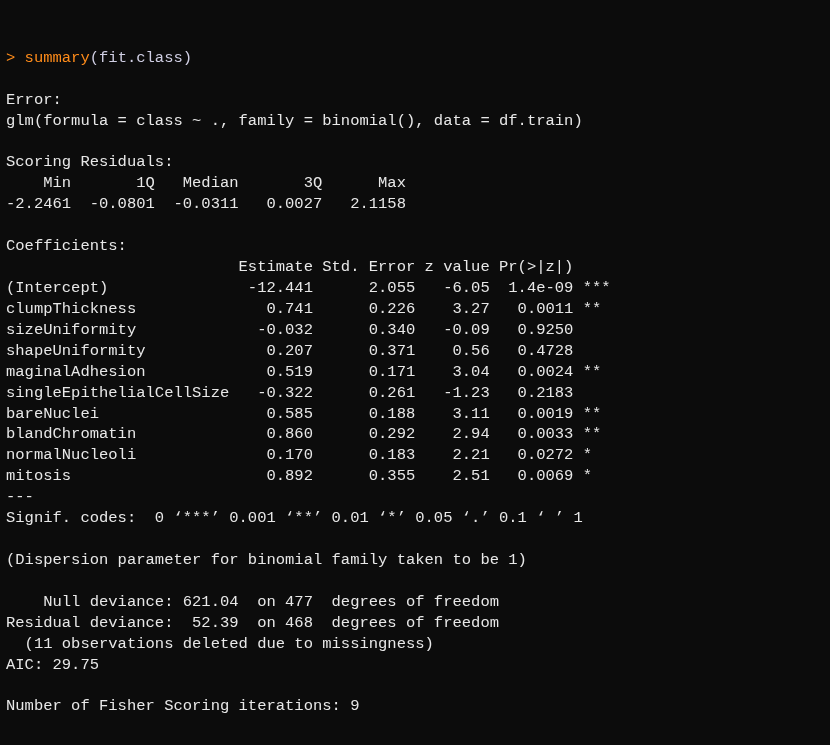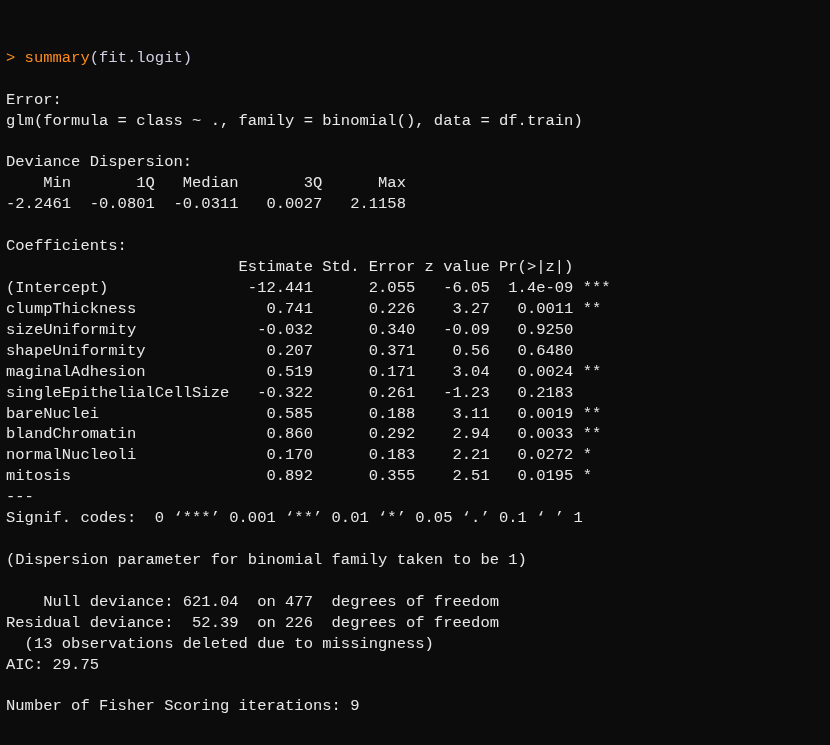--- a/index.html
+++ b/index.html
@@ -14,45 +14,45 @@
     width: 830px;
     box-sizing: border-box;
   }
   .prompt-gt { color: #ff8c1a; }
   .cmd { color: #d0cfe4; }
   .fn { color: #ff8c1a; margin-top: 36px; }
 </style>
 </head>
 <body>
 
-<span class="prompt-gt">&gt; </span><span class="fn">summary</span><span class="cmd">(</span><span class="cmd">fit.logit</span><span class="cmd">)</span>
+<span class="prompt-gt">&gt; </span><span class="fn">summary</span><span class="cmd">(</span><span class="cmd">fit.class</span><span class="cmd">)</span>
 
 <span>Error:</span>
 <span>glm(formula = class ~ ., family = binomial(), data = df.train)</span>
 
-<span>Deviance Dispersion:</span>
+<span>Scoring Residuals:</span>
 <span>    Min       1Q   Median       3Q      Max  </span>
 <span>-2.2461  -0.0801  -0.0311   0.0027   2.1158  </span>
 
 <span>Coefficients:</span>
 <span>                         Estimate Std. Error z value Pr(&gt;|z|)    </span>
 <span>(Intercept)               -12.441      2.055   -6.05  1.4e-09 ***</span>
 <span>clumpThickness              0.741      0.226    3.27   0.0011 ** </span>
 <span>sizeUniformity             -0.032      0.340   -0.09   0.9250    </span>
-<span>shapeUniformity             0.207      0.371    0.56   0.6480    </span>
+<span>shapeUniformity             0.207      0.371    0.56   0.4728    </span>
 <span>maginalAdhesion             0.519      0.171    3.04   0.0024 ** </span>
 <span>singleEpithelialCellSize   -0.322      0.261   -1.23   0.2183    </span>
 <span>bareNuclei                  0.585      0.188    3.11   0.0019 ** </span>
 <span>blandChromatin              0.860      0.292    2.94   0.0033 ** </span>
 <span>normalNucleoli              0.170      0.183    2.21   0.0272 *  </span>
-<span>mitosis                     0.892      0.355    2.51   0.0195 *  </span>
+<span>mitosis                     0.892      0.355    2.51   0.0069 *  </span>
 <span>---</span>
 <span>Signif. codes:  0 ‘***’ 0.001 ‘**’ 0.01 ‘*’ 0.05 ‘.’ 0.1 ‘ ’ 1</span>
 
 <span>(Dispersion parameter for binomial family taken to be 1)</span>
 
 <span>    Null deviance: 621.04  on 477  degrees of freedom</span>
-<span>Residual deviance:  52.39  on 226  degrees of freedom</span>
-<span>  (13 observations deleted due to missingness)</span>
+<span>Residual deviance:  52.39  on 468  degrees of freedom</span>
+<span>  (11 observations deleted due to missingness)</span>
 <span>AIC: 29.75</span>
 
 <span>Number of Fisher Scoring iterations: 9</span>
 
 
 </body></html>

